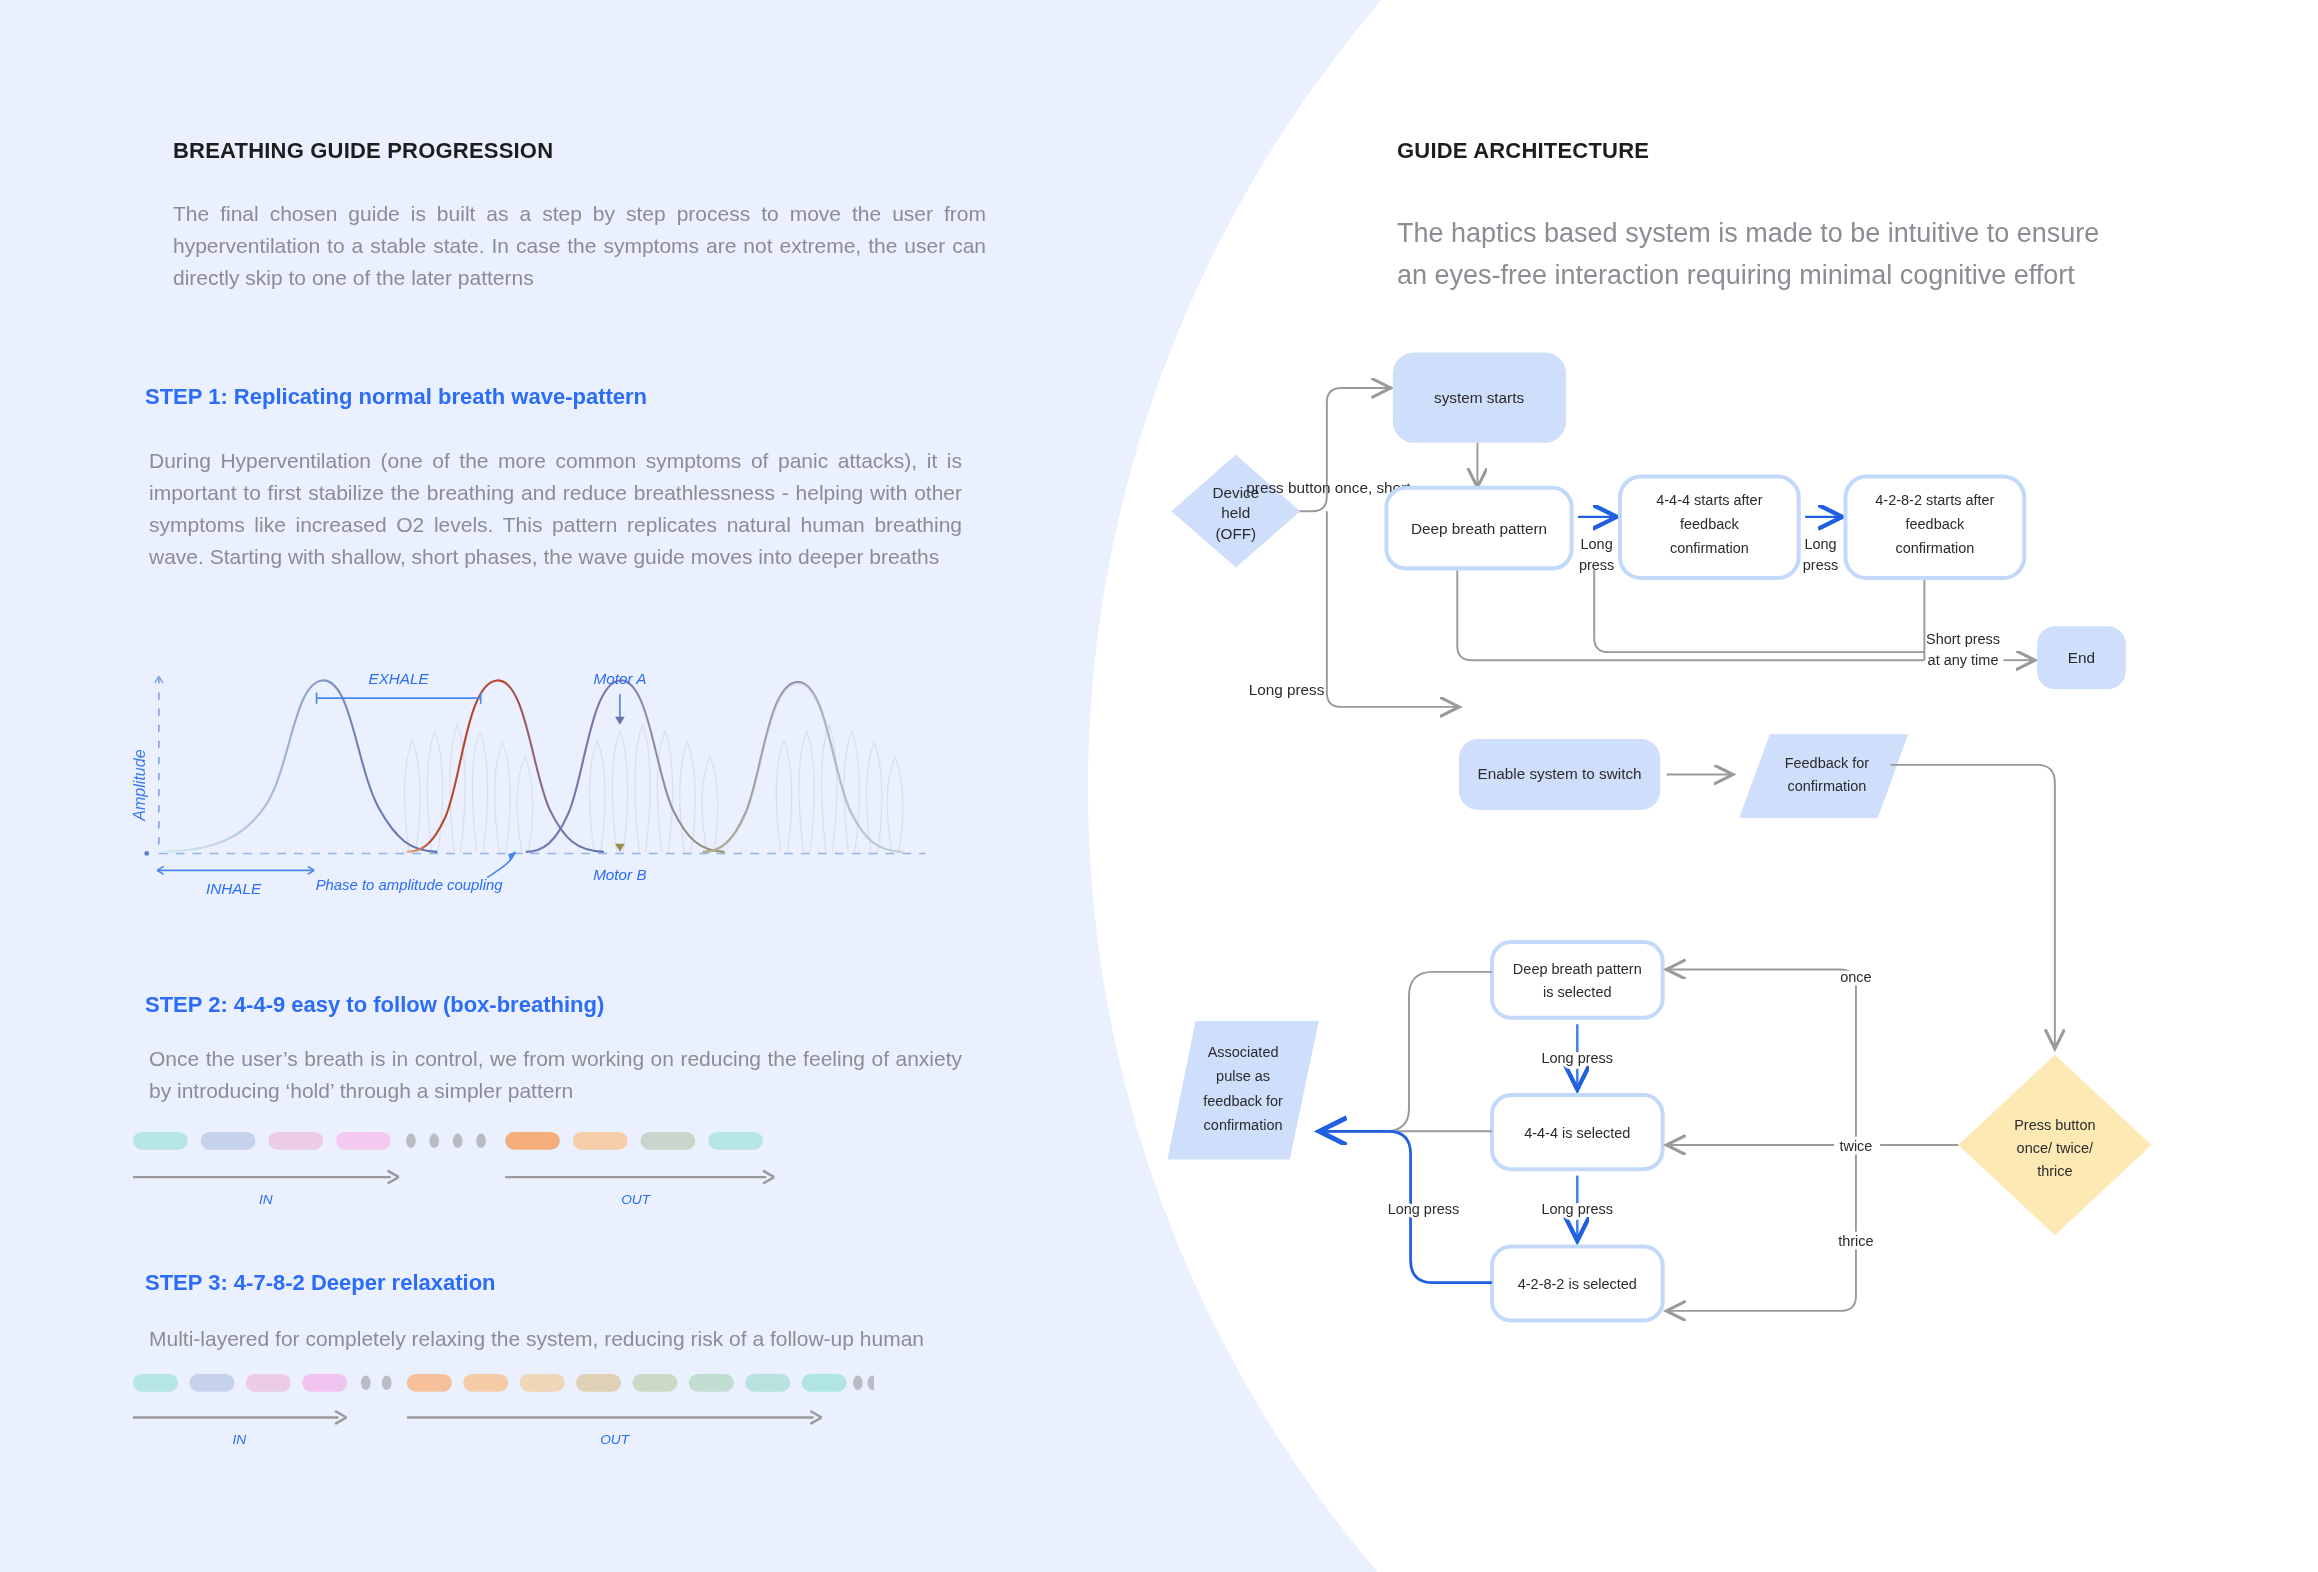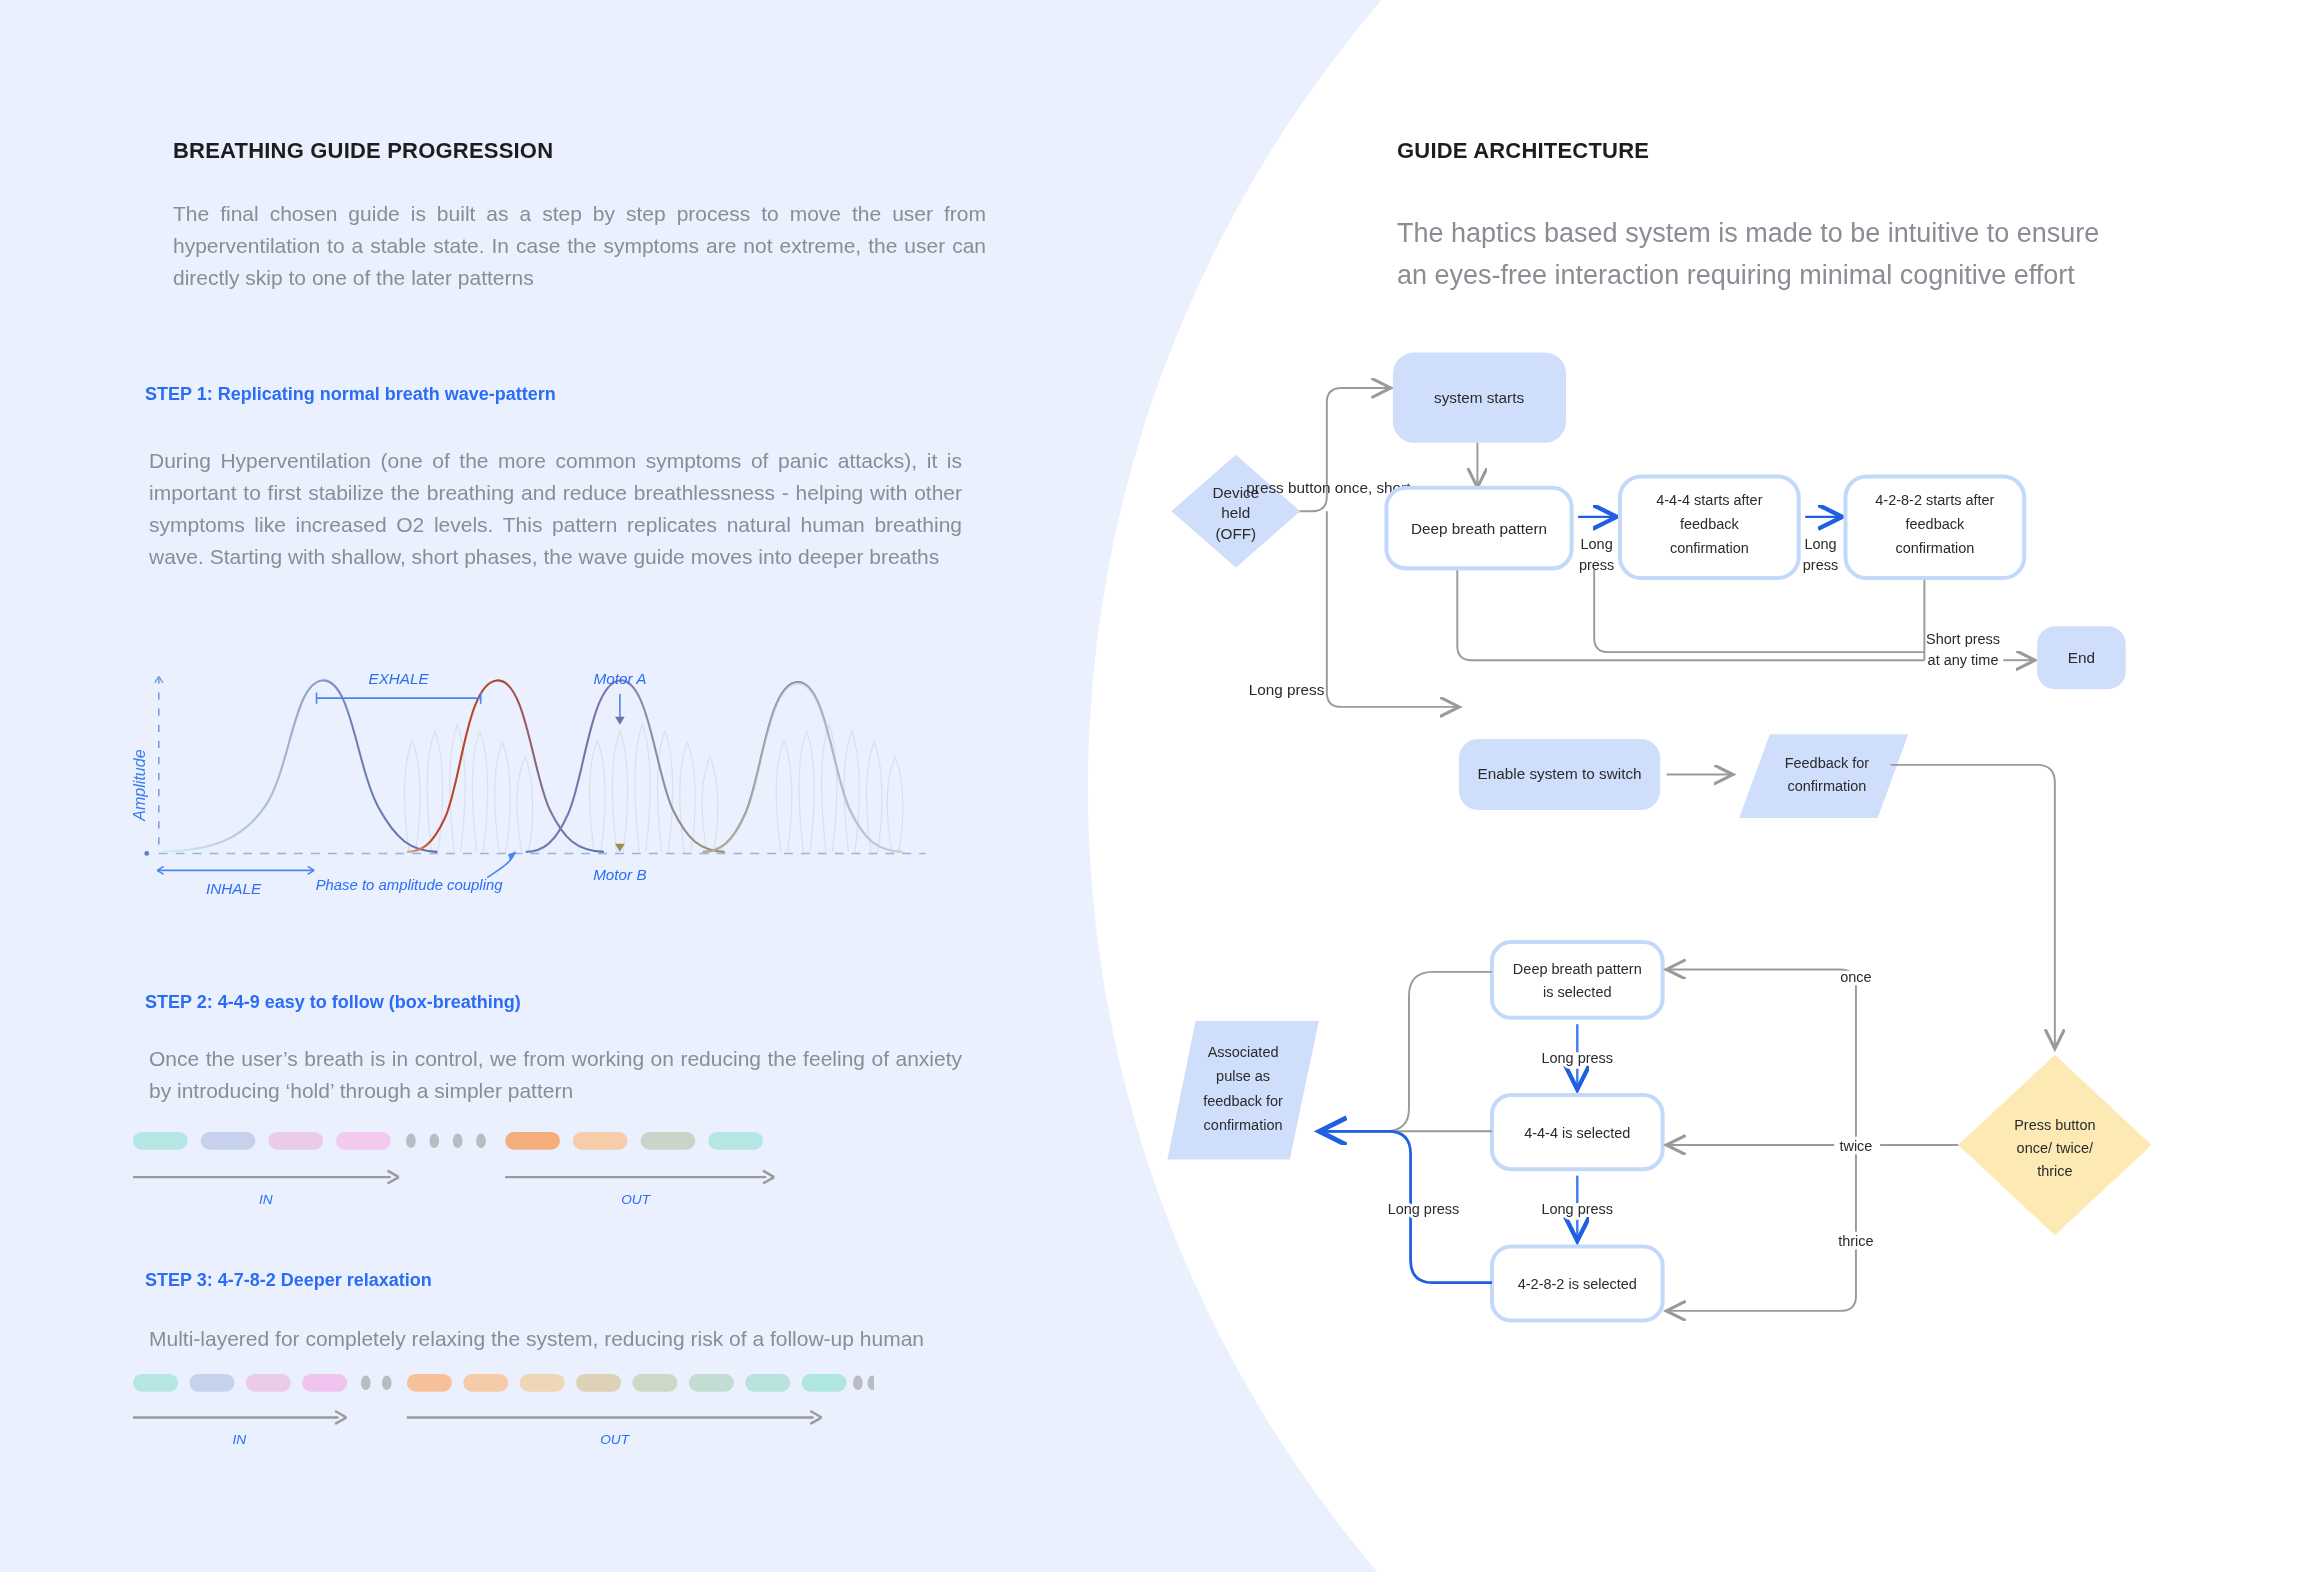--- a/index.html
+++ b/index.html
@@ -23,21 +23,21 @@
   #left-panel{left:145px;top:138px;width:813px;margin-left:28px;}
   .sec-title{
     font-size:22px;font-weight:bold;letter-spacing:0.2px;
     color:#1d1d1f;margin:0 0 34px 0;
   }
   .sec-intro{
     font-size:21px;line-height:1.52;color:#8a8d93;
     text-align:justify;margin:0;
   }
   .step-head{
-    font-size:18px;color:#2b6df6;margin:0 0 19.3px 0;
+    font-size:22px;color:#2b6df6;margin:0 0 19.3px 0;
   }
   .step-body{
     font-size:21px;line-height:1.52;color:#8a8d93;
     text-align:justify;margin:4px;
   }
   #step1-head{position:absolute;left:145px;top:384px;}
   #step1-body{position:absolute;left:145px;top:441px;width:813px;}
   #wave-fig{position:absolute;left:121px;top:644px;width:861px;height:266px;z-index:4;}
 
   #step2-head{position:absolute;left:145px;top:992px;}

